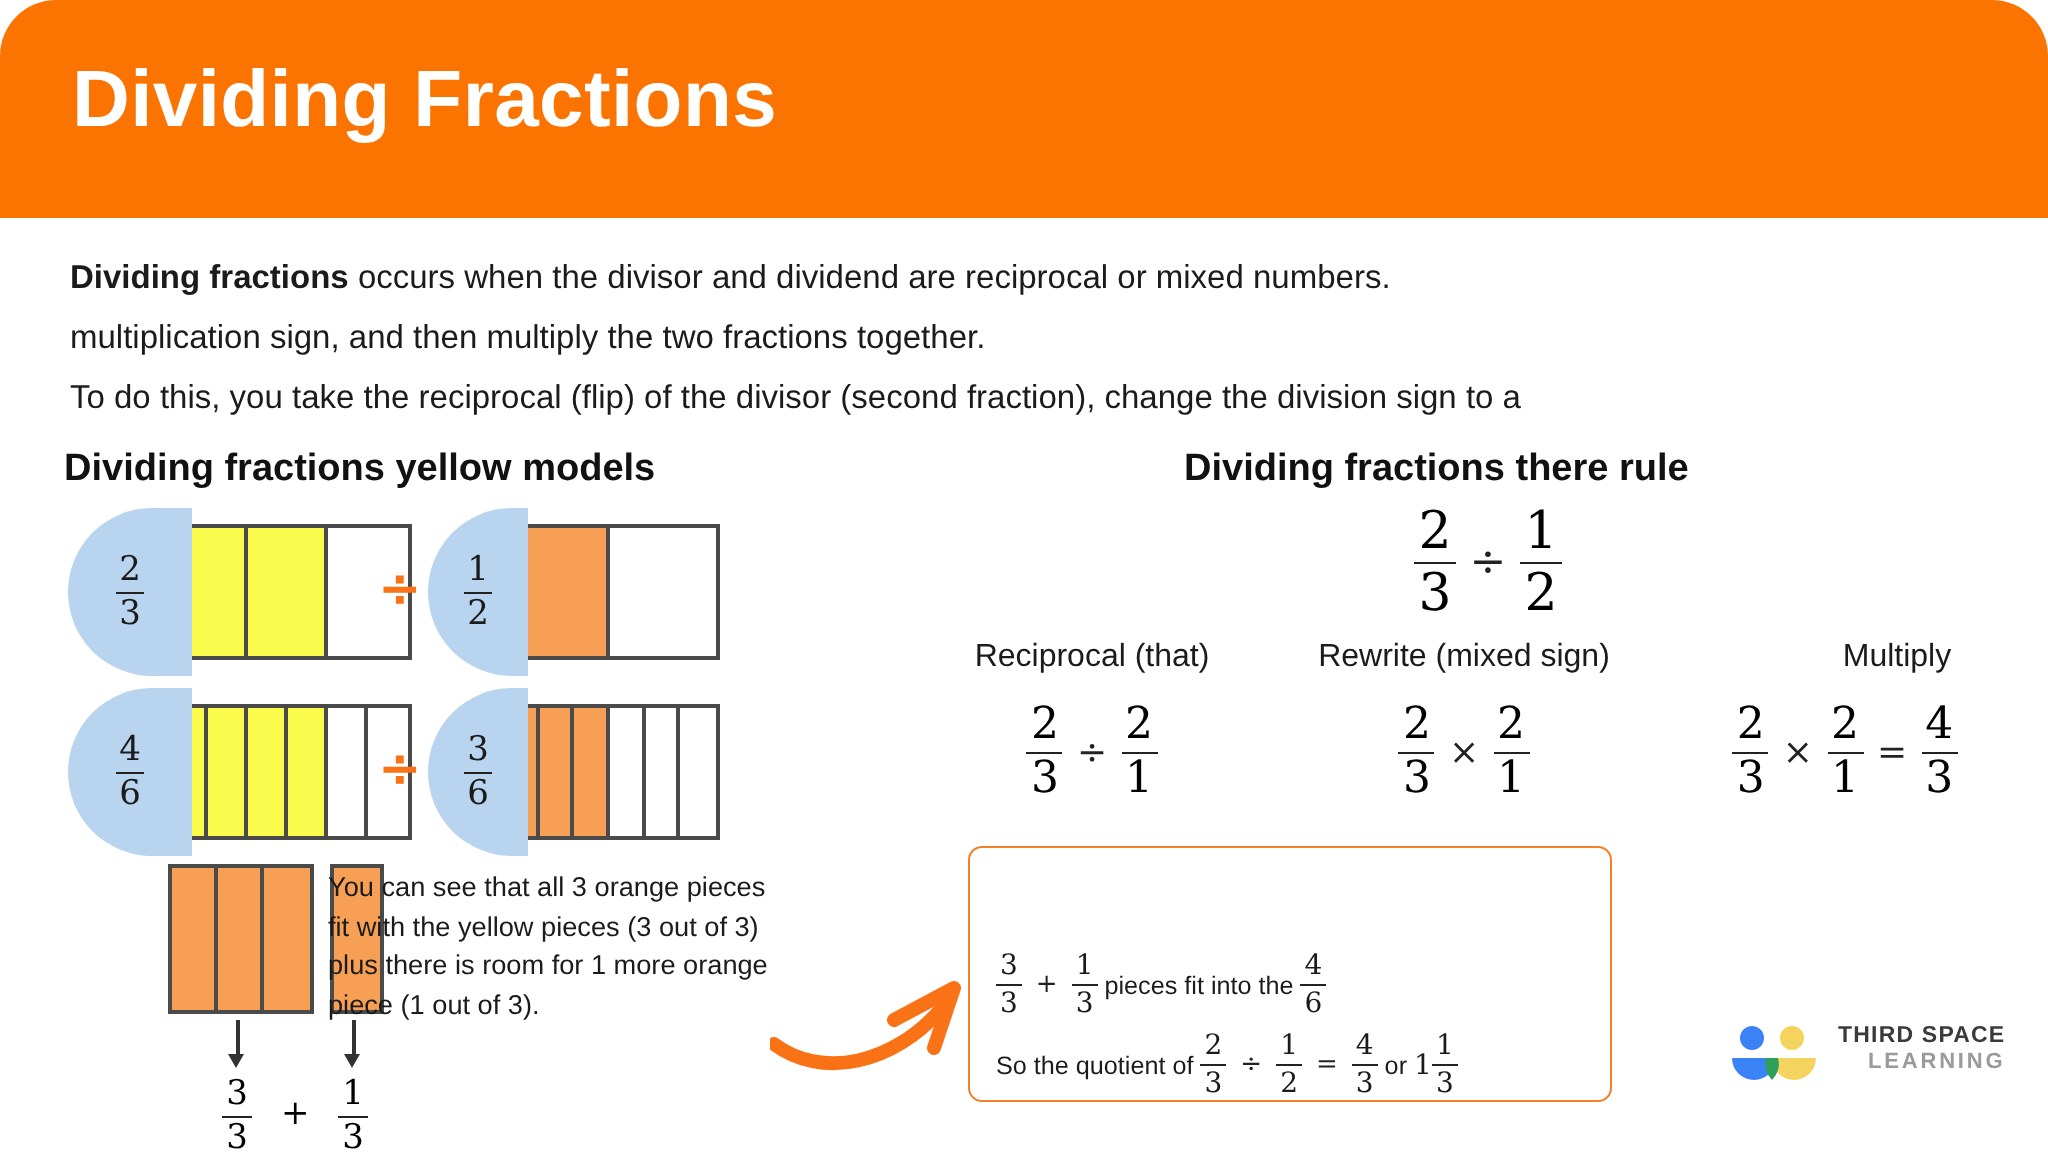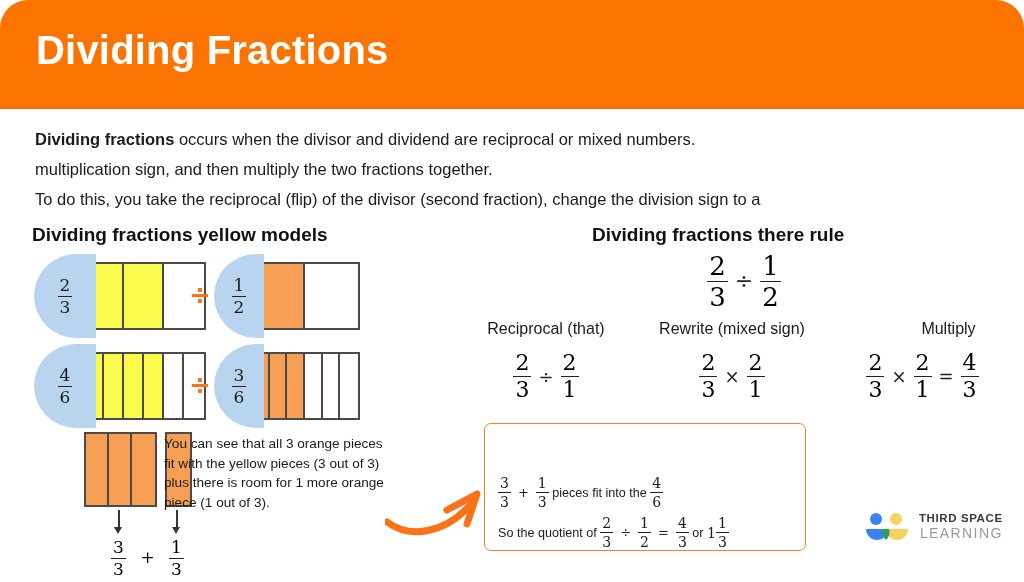--- a/index.html
+++ b/index.html
@@ -112,21 +112,21 @@
   .cline{position:absolute;left:13px;display:flex;align-items:center;
          font-size:12.6px;color:#1b1b1b;}
 
   
   .curve{position:absolute;left:385px;top:478px;}
 
   
   .logo{position:absolute;left:864px;top:500px;display:flex;margin-top:12px;}
   .logo-text{margin-left:9px;line-height:1.15;}
   .logo-l1{font-size:11.5px;font-weight:bold;color:#3a3a3a;letter-spacing:.6px;}
-  .logo-l2{font-size:14px;color:#9a9a9a;letter-spacing:1.4px;text-align:right;}
+  .logo-l2{font-size:11px;color:#9a9a9a;letter-spacing:1.4px;text-align:right;font-weight:bold;}
 </style>
 </head>
 <body>
 
 <div class="page">
 
   <div class="header">
     <div class="header-title">Dividing Fractions</div>
   </div>
 

